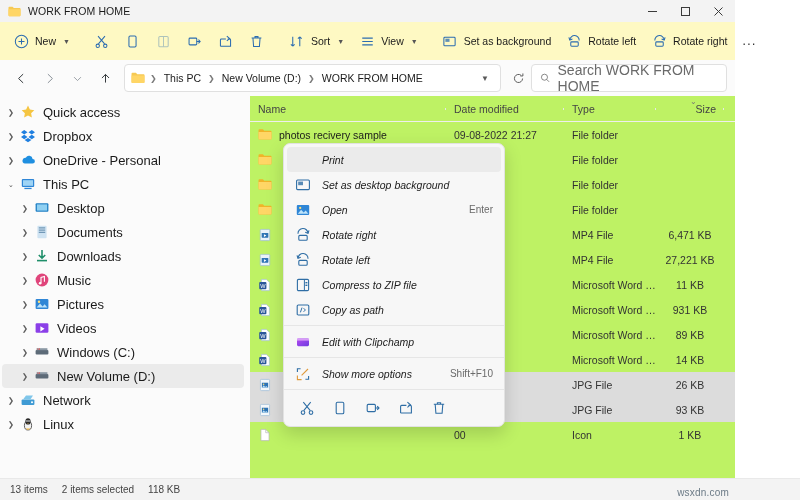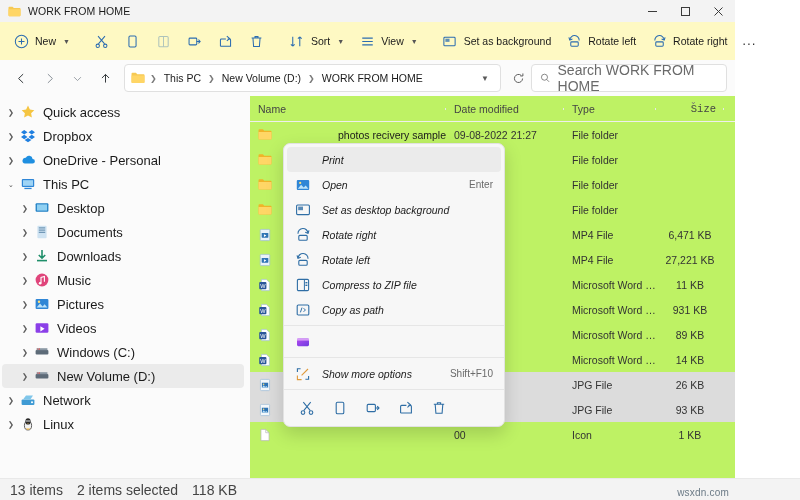--- a/index.html
+++ b/index.html
@@ -76,26 +76,26 @@
   .indent1 { padding-left: 14px; }
 
   
   .filelist { flex: 1; background: #bef264; position: relative; overflow: hidden; }
   .col-header { display: flex; height: 26px; align-items: center; border-bottom: 1px solid #eee; }
   .col-header .ch { font-size: 10.5px; color: #444; padding: 0 8px; position: relative; }
   .ch-div { position: absolute; right: 0; top: 5px; bottom: 5px; width: 1px; background: #e8e8e8; }
   .c-name { width: 196px; }
   .c-date { width: 118px; }
   .c-type { width: 92px; }
-  .c-size { width: 68px; text-align: right; font-family: Liberation Mono, monospace; }
+  .c-size { width: 68px; text-align: right; }
   .sort-caret { position: absolute; left: 126px; top: -6px; font-size: 8px; color: #777; }
 
   .frow { display: flex; align-items: center; height: 25px; font-size: 10.5px; color: #1b1b1b; }
   .frow.selected { background: #dcdcdc; }
-  .f-name { width: 196px; display: flex; align-items: center; gap: 7px; padding-left: 8px; overflow: hidden; justify-content: space-between; }
+  .f-name { width: 196px; display: flex; align-items: center; gap: 7px; padding-left: 8px; overflow: hidden; }
   .f-name span { white-space: nowrap; overflow: hidden; text-overflow: ellipsis; }
   .f-ico { width: 14px; height: 14px; flex: 0 0 14px; display:flex; align-items:center; justify-content:center; }
   .f-ico svg { display: block; }
   .f-date { width: 118px; padding-left: 8px; color: #333; white-space: nowrap; }
   .f-type { width: 92px; padding-left: 8px; color: #333; white-space: nowrap; overflow: hidden; text-overflow: ellipsis; }
   .f-size { width: 68px; text-align: center; color: #333; white-space: nowrap; }
 
   
   .ctxmenu {
     position: absolute; left: 283px; top: 143px; width: 222px;
@@ -114,21 +114,21 @@
   .ctx-div { height: 1px; background: #e6e6e6; margin: 3px 0; }
   .ctx-iconrow { display: flex; align-items: center; height: 30px; padding: 0 9px; gap: 5px; }
   .ctx-ibtn { width: 28px; height: 26px; display:flex; align-items:center; justify-content:center; border-radius:4px; color:#2f6ea5; }
 
   
   .statusbar {
     position: absolute; left: 0; bottom: 0; width: 800px; height: 22px;
     background: #f3f3f3; border-top: 1px solid #e9e9e9;
     display: flex; align-items: center; padding: 0 10px; gap: 14px;
   }
-  .st-text { font-size: 14px; color: #444; }
+  .st-text { font-size: 10px; color: #444; }
   .watermark {
     position: absolute; right: 6px; bottom: 2px;
     font-size: 10px; color: #6b7a86; letter-spacing: .2px;
   }
 </style>
 </head>
 <body>
 
 <div class="window">
 
@@ -698,37 +698,37 @@
 
   <div class="ctxmenu" id="ctxmenu">
       <div class="ctx-item hl">
         <span class="ctx-ico"></span>
         <span class="ctx-label">Print</span>
         <span class="ctx-accel"></span>
       </div>
       <div class="ctx-item">
         <span class="ctx-ico">
           <svg width="16" height="16" viewBox="0 0 16 16">
+            <rect x="1.6" y="3" width="12.8" height="9.6" rx="1" fill="none" stroke="currentColor" stroke-width="1.1"></rect>
+            <rect x="3.2" y="4.6" width="4.8" height="3.6" fill="currentColor" opacity=".8"></rect>
+          </svg>
+        </span>
+        <span class="ctx-label">Set as desktop background</span>
+        <span class="ctx-accel"></span>
+      </div>
+      <div class="ctx-item">
+        <span class="ctx-ico">
+          <svg width="16" height="16" viewBox="0 0 16 16">
             <rect x="1.8" y="3" width="12.4" height="10" rx="1" fill="#2f86d6"></rect>
             <path d="M2.8 11.8l3.3-4 2.6 2.8 2-2.1 2.7 3.3z" fill="#bde3fa"></path>
             <circle cx="5.2" cy="5.9" r="1.1" fill="#ffe07a"></circle>
           </svg>
         </span>
         <span class="ctx-label">Open</span>
         <span class="ctx-accel">Enter</span>
-      </div>
-      <div class="ctx-item">
-        <span class="ctx-ico">
-          <svg width="16" height="16" viewBox="0 0 16 16">
-            <rect x="1.6" y="3" width="12.8" height="9.6" rx="1" fill="none" stroke="currentColor" stroke-width="1.1"></rect>
-            <rect x="3.2" y="4.6" width="4.8" height="3.6" fill="currentColor" opacity=".8"></rect>
-          </svg>
-        </span>
-        <span class="ctx-label">Set as desktop background</span>
-        <span class="ctx-accel"></span>
       </div>
       <div class="ctx-item">
         <span class="ctx-ico">
           <svg width="16" height="16" viewBox="0 0 16 16">
             <path d="M13 6.2A5 5 0 003 6.8" fill="none" stroke="currentColor" stroke-width="1.1"></path>
             <path d="M14 3.4l-1 2.8-2.8-1" fill="none" stroke="currentColor" stroke-width="1.1"></path>
             <rect x="3.8" y="8.4" width="8.4" height="4.8" rx="1" fill="none" stroke="currentColor" stroke-width="1.1"></rect>
           </svg>
         </span>
         <span class="ctx-label">Rotate right</span>
@@ -774,20 +774,21 @@
             <defs>
               <linearGradient id="cc" x1="0" y1="0" x2="1" y2="1">
                 <stop offset="0" stop-color="#b44bf0"></stop>
                 <stop offset="1" stop-color="#6f3ce0"></stop>
               </linearGradient>
             </defs>
             <rect x="2" y="4.6" width="12" height="7.6" rx="1.4" fill="url(#cc)"></rect>
             <rect x="2" y="4.6" width="12" height="2" fill="#d79cf7"></rect>
           </svg>
         </span>
+        <span class="ctx-label">Edit with Clipchamp</span>
         <span class="ctx-accel"></span>
       </div>
       <div class="ctx-div"></div>
       <div class="ctx-item">
         <span class="ctx-ico">
           <svg width="16" height="16" viewBox="0 0 16 16">
             <path d="M2.4 6V2.8h3.2M13.6 10v3.2h-3.2" fill="none" stroke="currentColor" stroke-width="1.1"></path>
             <path d="M6.6 9.4L13 3M2.4 9.4v4.2h4.2" fill="none" stroke="#e09a3c" stroke-width="1.1"></path>
           </svg>
         </span>

